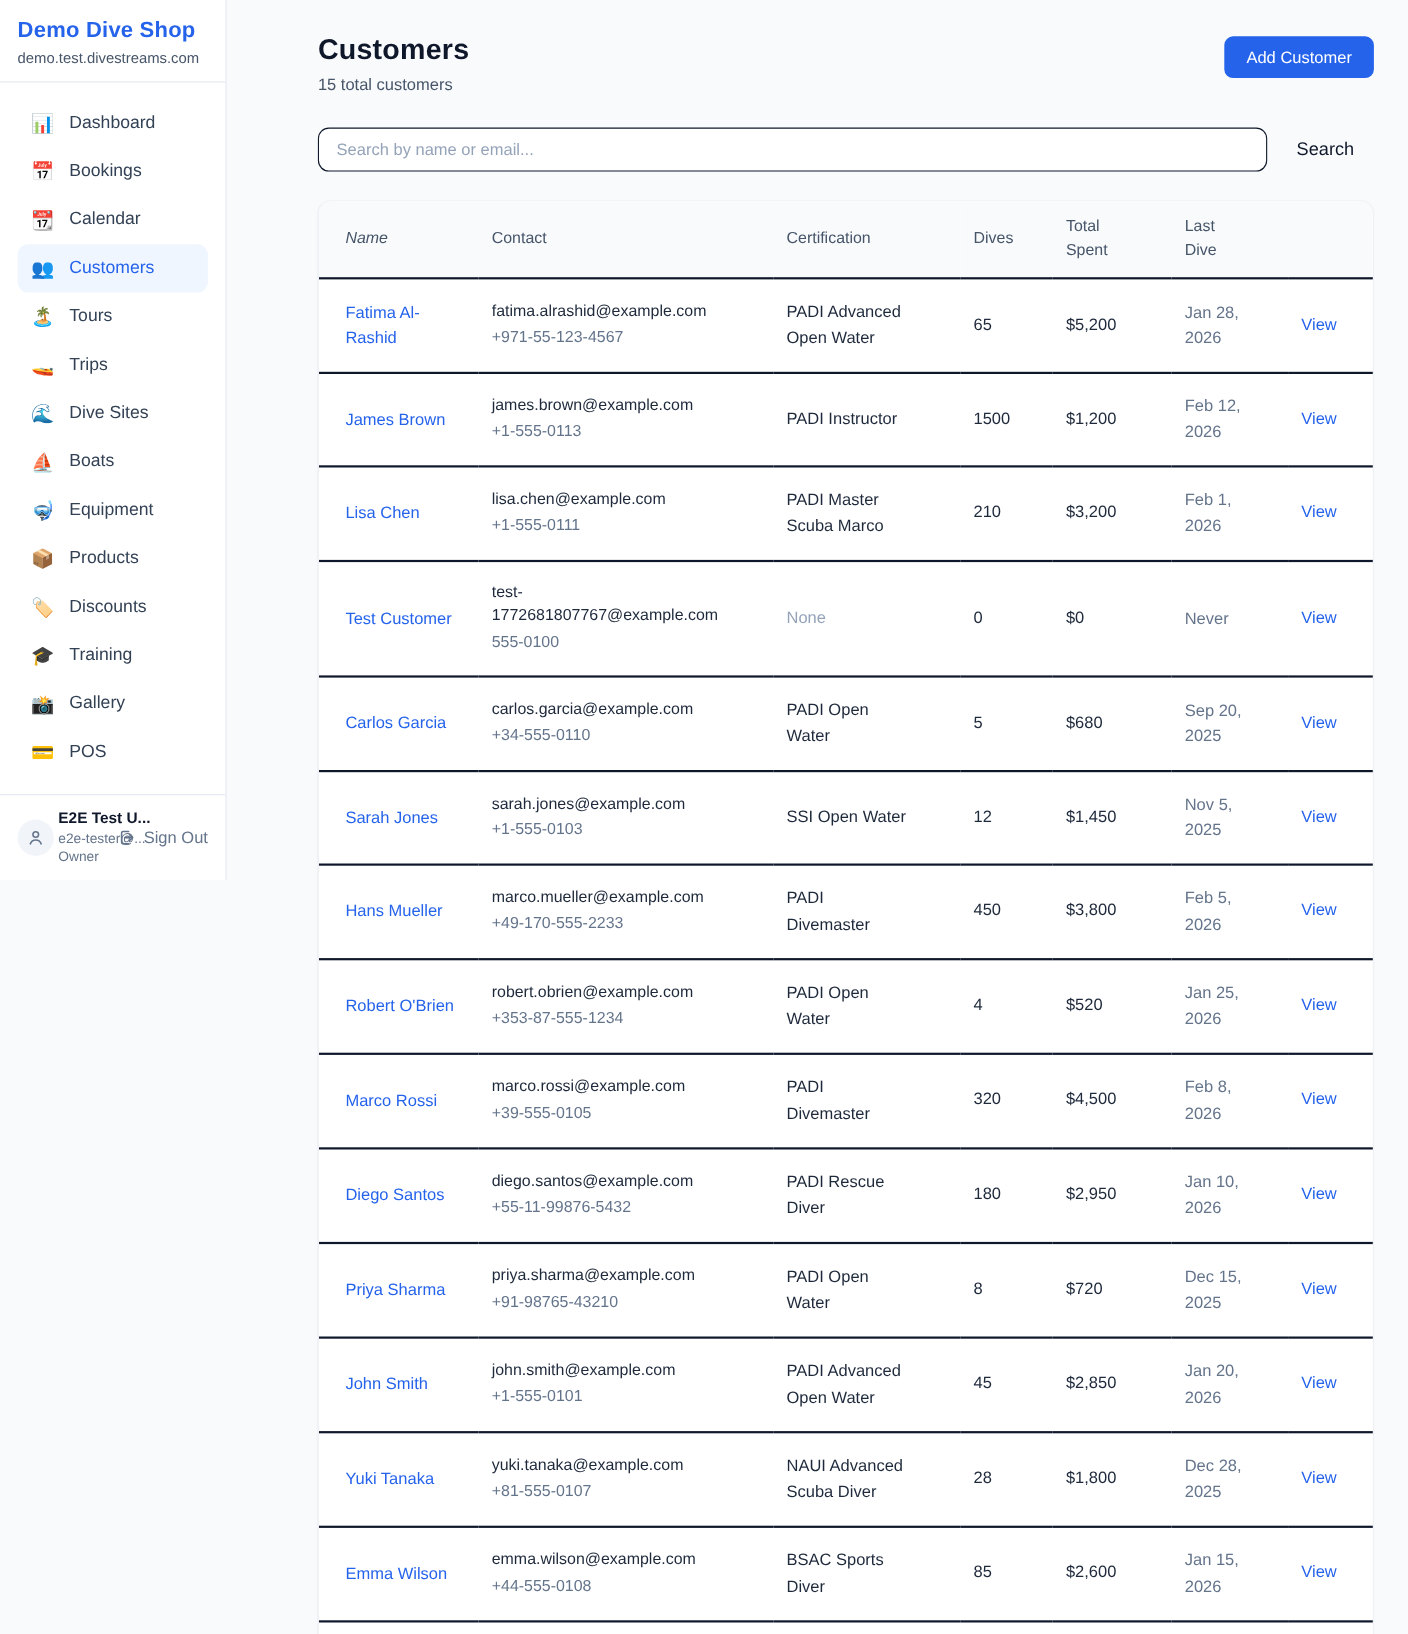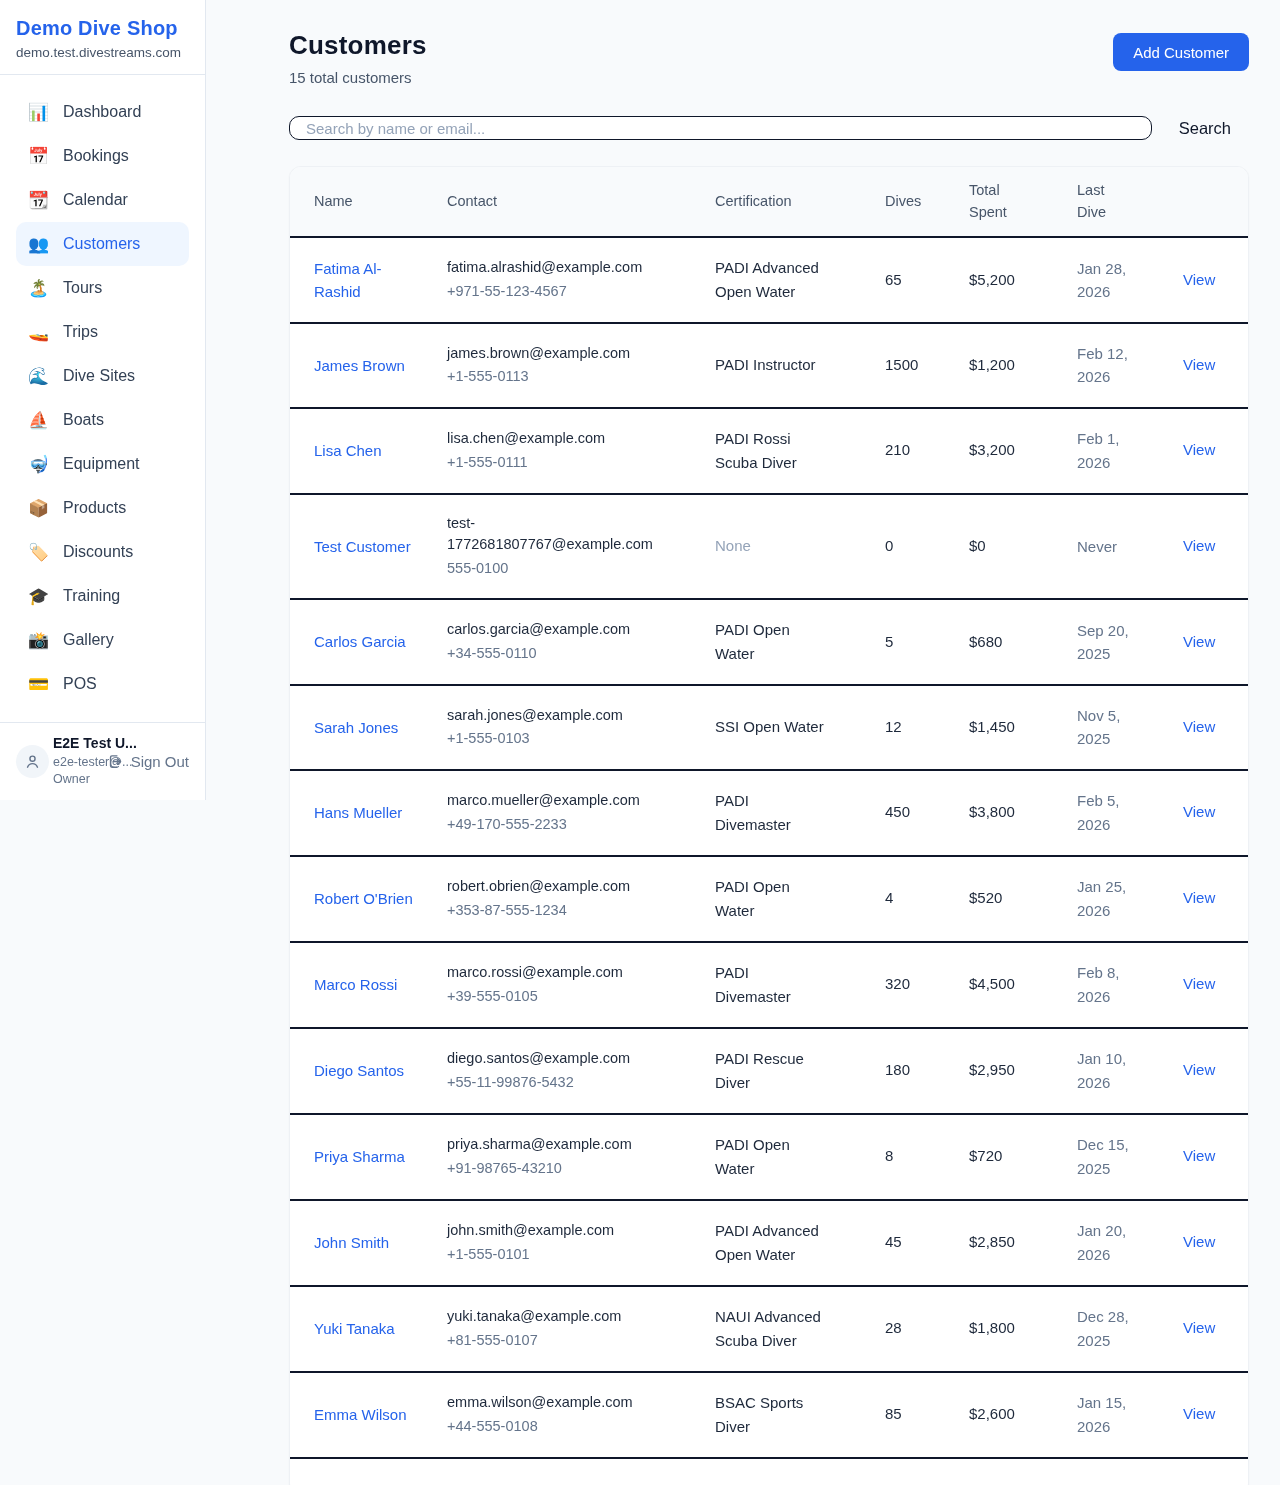--- a/index.html
+++ b/index.html
@@ -50,41 +50,41 @@
   .page-head{display:flex; justify-content:space-between; align-items:flex-start;}
   .page-title{font-size:26px; font-weight:bold; color:var(--text-dark); letter-spacing:.2px;}
   .page-subtitle{font-size:15px; color:var(--text-mid); margin-top:8px;}
   .btn-primary{
     background:var(--accent); color:#fff; border:none; border-radius:8px;
     font-size:15px; font-weight:500; height:38px; padding:0 20px; cursor:pointer;
     margin-top:3px; font-family:inherit;
   }
   .search-row{display:flex; align-items:center; margin-top:30px;}
   .search-input{
-    flex:1; height:24px; border:1.5px solid var(--border-dark); border-radius:10px;
+    flex:1; height:40px; border:1.5px solid var(--border-dark); border-radius:10px;
     padding:0 16px; font-size:15px; color:var(--text-dark); background:#fff; outline:none;
     font-family:inherit;
   }
   .search-input::placeholder{color:var(--text-faint);}
   .search-btn{
     background:none; border:none; font-size:16.5px; color:var(--text-dark);
     margin-left:27px; margin-right:18px; cursor:pointer; font-family:inherit;
   }
   
   .card{
     margin-top:26px; background:var(--card-bg); border-radius:12px;
     border:1px solid #eef1f5; box-shadow:0 1px 2px rgba(15,23,42,.04); overflow:hidden;
   }
   table{width:100%; border-collapse:collapse; table-layout:fixed;}
   thead th{
     background:var(--page-bg); text-align:left; font-weight:500; font-size:14.5px;
     color:var(--text-mid); padding:12px 12px; height:62px; vertical-align:middle;
     border-bottom:2px solid var(--border-dark);
   }
-  thead th:first-child{padding-left:24px;}
+  thead th:first-child{padding-left:24px;font-style:italic;}
   .th-wrap{display:inline-block; max-width:56px; line-height:1.55;}
   tbody tr{border-bottom:2px solid var(--border-dark);}
   tbody tr:last-child{border-bottom:none;}
   td{padding:18px 12px; vertical-align:middle; font-size:15px; line-height:1.5;}
   td:first-child{padding-left:24px;margin-top:12px;}
   .name-link{
     color:var(--accent); font-weight:500; text-decoration:none; cursor:pointer;
     display:inline-block; max-width:110px; line-height:1.55;
   }
   .email{color:var(--text-body); font-size:14.5px; display:block; max-width:218px; overflow-wrap:break-word;}
@@ -245,21 +245,21 @@
             <td><span class="spent">$1,200</span></td>
             <td><span class="last-dive">Feb 12, 2026</span></td>
             <td><a class="view-link">View</a></td>
           </tr>
           <tr>
             <td><a class="name-link">Lisa Chen</a></td>
             <td>
               <span class="email">lisa.chen@example.com</span>
               <span class="phone">+1-555-0111</span>
             </td>
-            <td><span class="cert">PADI Rossi Scuba Diver</span></td>
+            <td><span class="cert">PADI Master Scuba Marco</span></td>
             <td><span class="dives">210</span></td>
             <td><span class="spent">$3,200</span></td>
             <td><span class="last-dive">Feb 1, 2026</span></td>
             <td><a class="view-link">View</a></td>
           </tr>
           <tr>
             <td><a class="name-link">Test Customer</a></td>
             <td>
               <span class="email">test-1772681807767@example.com</span>
               <span class="phone">555-0100</span>

